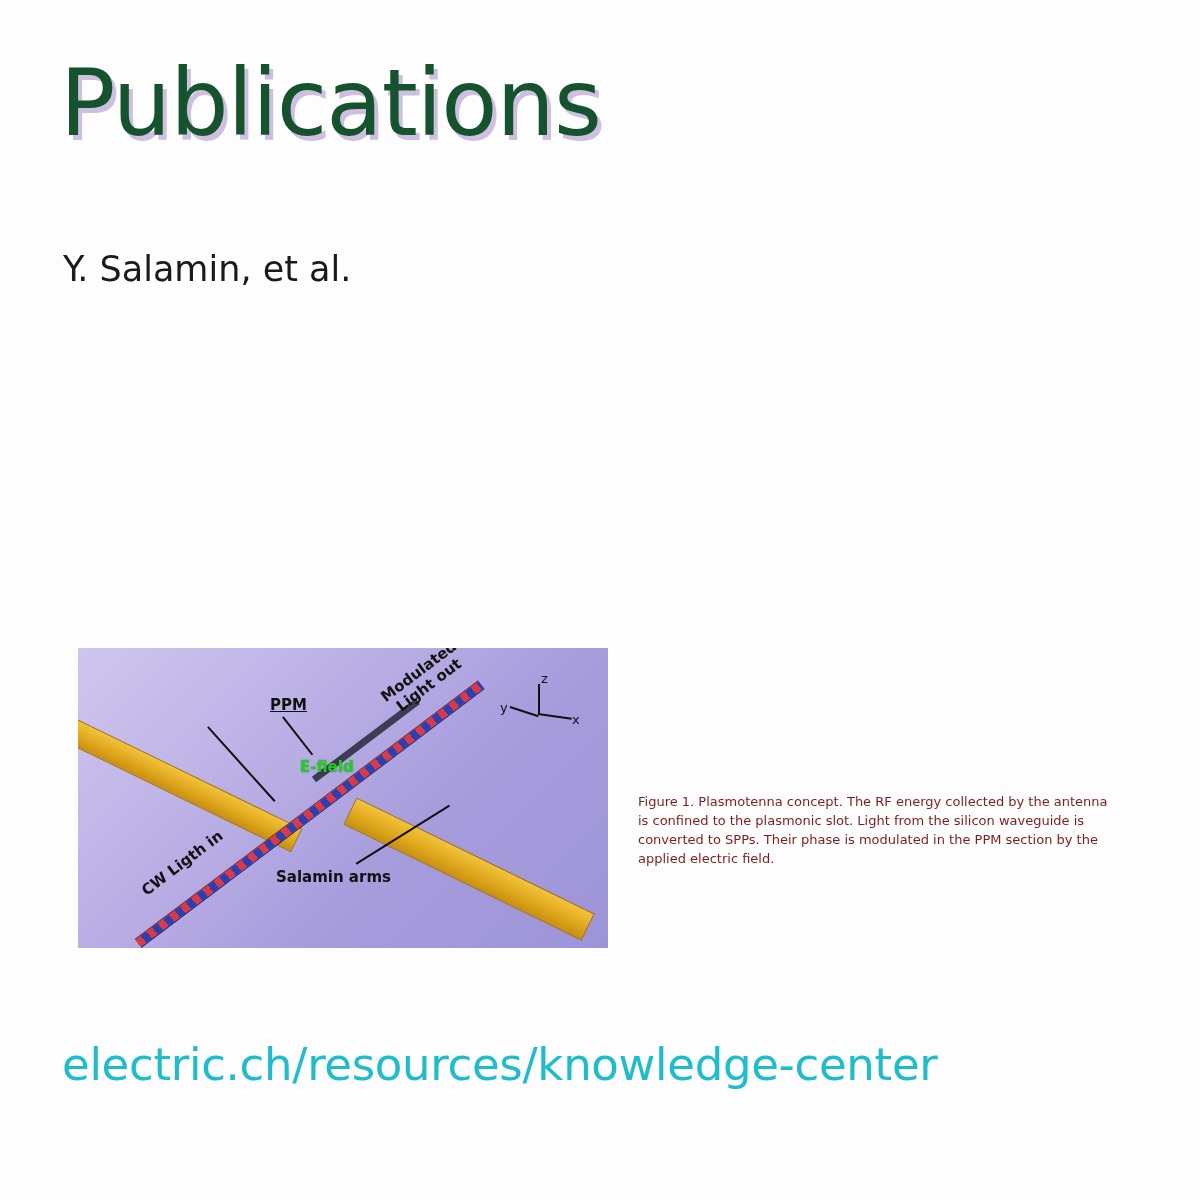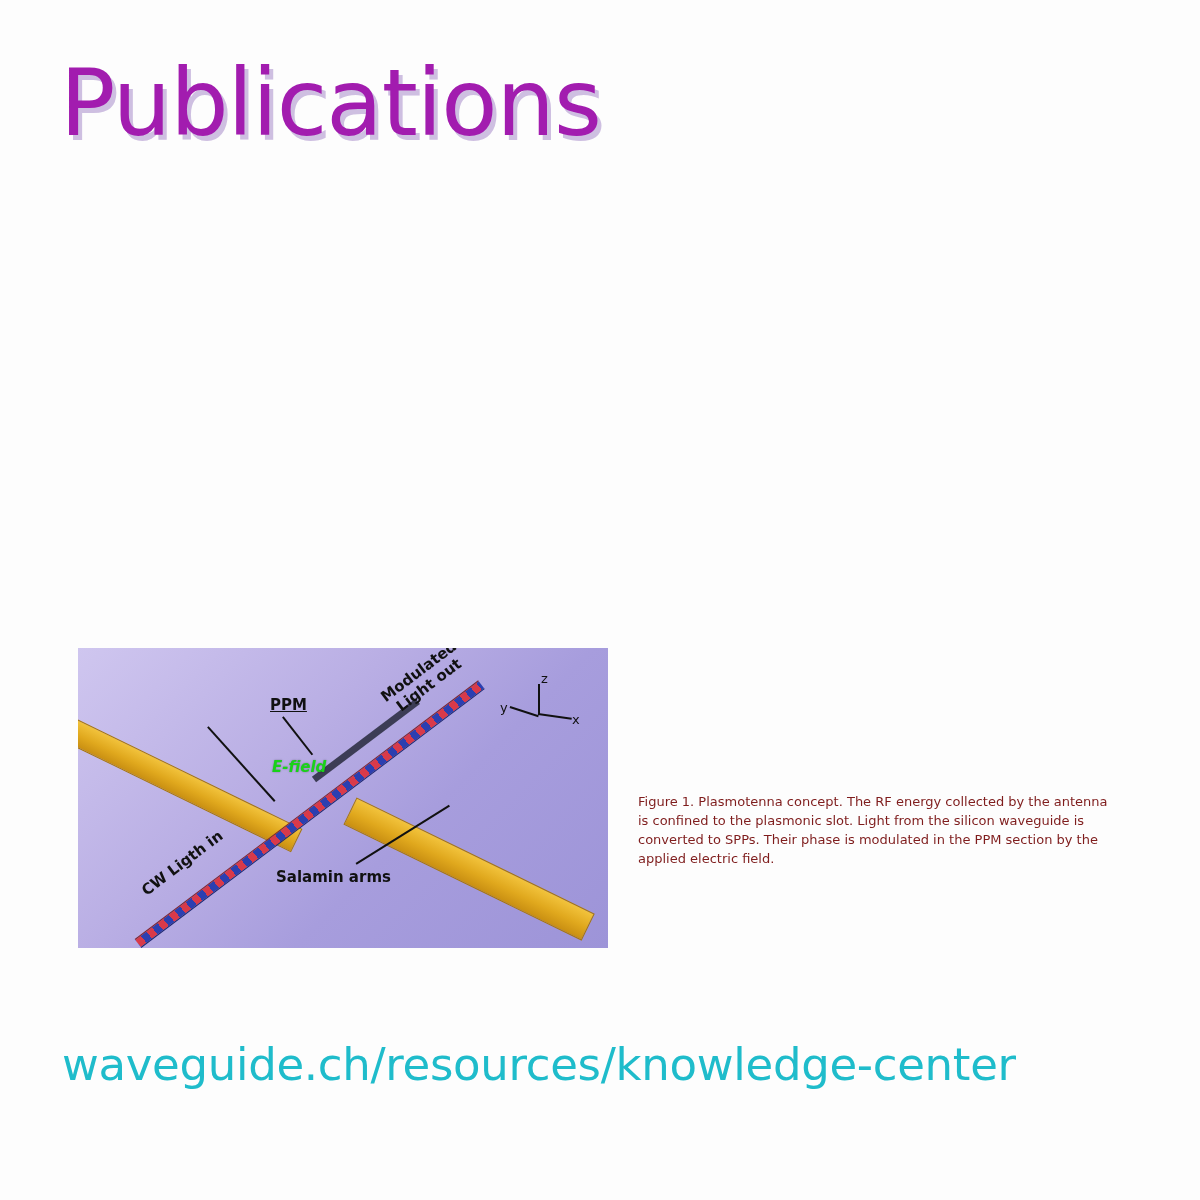--- a/index.html
+++ b/index.html
@@ -16,21 +16,21 @@
   }
 
   
   #page-title {
     position: absolute;
     left: 60px;
     top: 58px;
     font-size: 92px;
     line-height: 1;
     font-weight: 400;
-    color: #a21caf;
+    color: #14532d;
     letter-spacing: -1px;
     text-shadow: 4px 5px 0 rgba(190,170,215,0.75);
     font-family: "DejaVu Sans", sans-serif;
   }
 
   
   #citation {
     position: absolute;
     left: 63px;
     top: 248px;
@@ -130,24 +130,23 @@
   }
   .fig-label.ppm { left: 192px; top: 48px; text-decoration: underline; }
   .fig-label.modulated {
     left: 300px; top: 44px;
     transform: rotate(-37deg);
     transform-origin: left top;
     text-align: center;
     line-height: 1.15;
   }
   .fig-label.efield {
-    left: 194px; top: 110px;
+    left: 222px; top: 110px;
     color: #19d219;
     text-shadow: 0 0 2px rgba(0,0,0,.35);
-    font-style: italic;
   }
   .fig-label.cw {
     left: 60px; top: 237px;
     transform: rotate(-37deg);
     transform-origin: left top;
   }
   .fig-label.arms { left: 198px; top: 220px; }
   .axes {
     position: absolute;
     right: 28px;
@@ -198,20 +197,21 @@
     font-weight: 400;
     letter-spacing: -0.3px;
   }
 </style>
 </head>
 <body>
 
 <div id="page-title">Publications</div>
 
 <div id="citation">
+  <div class="authors">Y. Salamin, et al.</div>
 </div>
 
 <div id="figure-block">
   <div id="figure-image">
     <div class="arm arm-tl"></div>
     <div class="arm arm-br"></div>
     <div class="waveguide"></div>
     <div class="ppm-slot"></div>
 
     <div class="lead-line lead-1"></div>
@@ -233,13 +233,13 @@
       <div class="ax ax-y"></div>
       <span class="lab-z">z</span>
       <span class="lab-x">x</span>
       <span class="lab-y">y</span>
     </div>
   </div>
 </div>
 
 <div id="figure-caption">Figure 1. Plasmotenna concept. The RF energy collected by the antenna is confined to the plasmonic slot. Light from the silicon waveguide is converted to SPPs. Their phase is modulated in the PPM section by the applied electric field.</div>
 
-<div id="footer-link">waveguide.ch/resources/knowledge-center</div>
+<div id="footer-link">electric.ch/resources/knowledge-center</div>
 
 </body></html>

